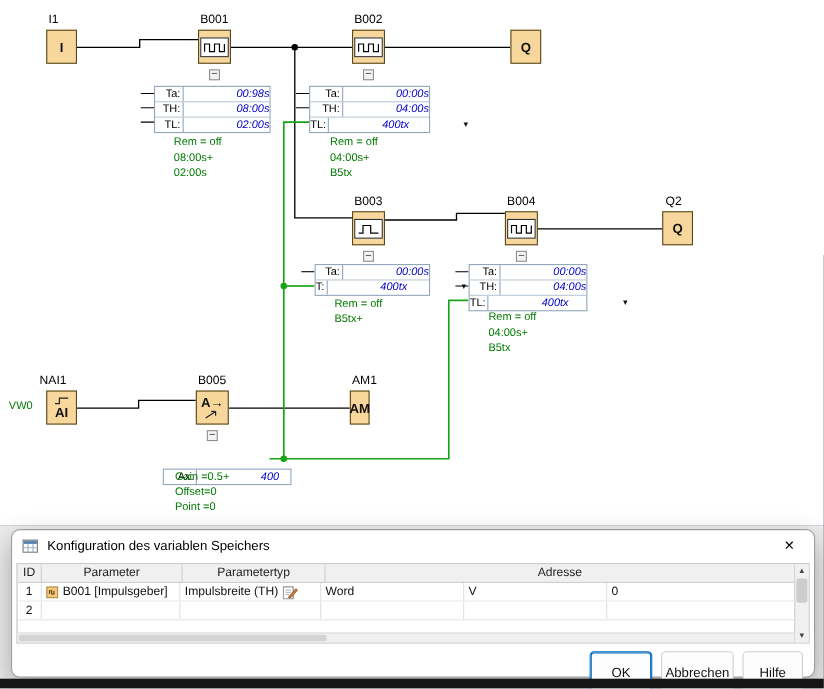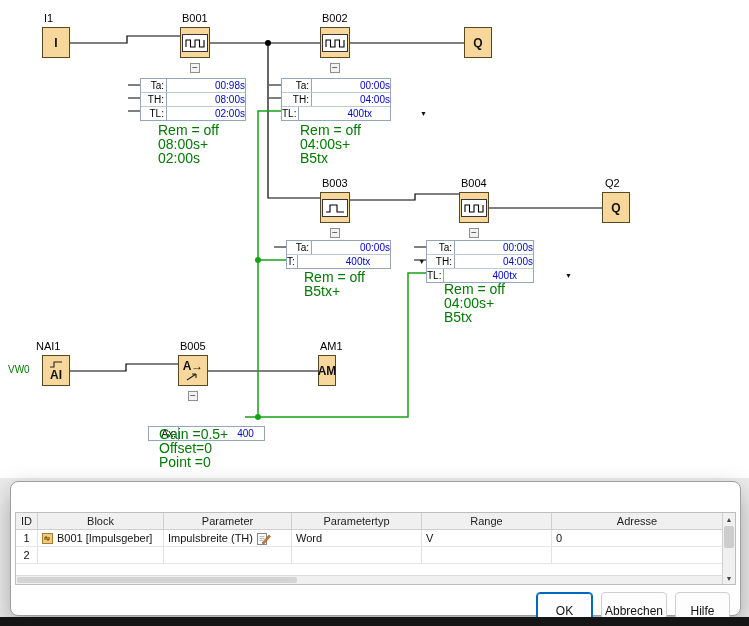--- a/index.html
+++ b/index.html
@@ -15,23 +15,23 @@
   .iconbox{background:#fff;border:1px solid #333;width:24px;height:16px;display:flex;
            align-items:center;justify-content:center;}
   .stack{display:flex;flex-direction:column;align-items:center;gap:1px;}
   .minus{position:absolute;width:10px;height:10px;border:1px solid #8f8f8f;background:#f2f2f2;
          color:#333;font-size:10px;line-height:8px;text-align:center;z-index:2;box-sizing:border-box;cursor:default;}
   .pbox{position:absolute;background:#fff;border:1px solid #92a7bc;z-index:2;box-sizing:border-box;}
   .prow{height:13px;display:flex;align-items:stretch;border-bottom:1px solid #bcc9d6;font-size:10px;gap:48px;}
   .prow:last-child{border-bottom:none;}
   .plabel{width:30px;box-sizing:border-box;border-right:1px solid #92a7bc;display:flex;
           align-items:center;justify-content:flex-end;padding-right:2px;color:#000;}
-  .pval{flex:1;display:flex;align-items:center;justify-content:center;color:#0000cc;}
+  .pval{flex:1;display:flex;align-items:center;justify-content:center;color:#0000cc;font-style:italic;}
   .dd{width:12px;display:flex;align-items:center;justify-content:center;font-size:7px;color:#111;}
-  .notes{position:absolute;font-size:14px;line-height:14px;color:#007a00;z-index:2;white-space:nowrap;}
+  .notes{position:absolute;font-size:10px;line-height:14px;color:#007a00;z-index:2;white-space:nowrap;}
   .vw0{position:absolute;font-size:10px;color:#007a00;z-index:2;}
   
   .desk{position:absolute;left:0;top:478px;width:749px;height:148px;background:#ececec;}
   .dialog{position:absolute;left:10px;top:481px;width:729px;height:133px;background:#fff;
           border:1px solid #9f9f9f;border-radius:8px;box-shadow:0 10px 26px rgba(0,0,0,.30);z-index:5;}
   .titlebar{position:relative;height:28px;display:flex;align-items:center;padding-left:9px;}
   .title{font-size:12px;color:#000;margin-left:8px;}
   .close{position:absolute;right:0;top:0;width:45px;height:28px;display:flex;align-items:center;
          justify-content:center;font-size:12px;color:#000;border-top-right-radius:8px;cursor:default;}
   .table{position:absolute;left:4px;top:30px;width:721px;height:73px;border:1px solid #bdbdbd;
@@ -270,29 +270,36 @@
       <div>Gain =0.5+</div>
       <div>Offset=0</div>
       <div>Point =0</div>
     </div>
 
   </div>
 
   <div class="desk"></div>
 
   <div class="dialog">
+    <div class="titlebar">
+      <svg width="15" height="15" viewBox="0 0 15 15">
+        <rect x="1" y="2" width="13" height="11" fill="#fff" stroke="#7a7a7a"></rect>
+        <rect x="1.5" y="2.5" width="12" height="3" fill="#5b87b5"></rect>
+        <path d="M5.5 5.5 V13 M10 5.5 V13 M1 9 H14" stroke="#9ab0c8" fill="none"></path>
+      </svg>
+      <span class="title">Konfiguration des variablen Speichers</span>
+      <span class="close">✕</span>
+    </div>
 
     <div class="table">
       <div class="grid">
         <div class="hrow">
           <span class="hcell c-id">ID</span>
-          <span class="hcell c-block">Block</span>
           <span class="hcell c-param">Parameter</span>
           <span class="hcell c-type">Parametertyp</span>
-          <span class="hcell c-range">Range</span>
           <span class="hcell c-addr">Adresse</span>
         </div>
 
         <div class="drow">
           <span class="dcell c-id center">1</span>
           <span class="dcell c-block">
             <svg width="11" height="11" viewBox="0 0 11 11">
               <rect x="0.5" y="0.5" width="10" height="10" fill="#f6c87d" stroke="#a77b2d"></rect>
               <path d="M3 7 V4 H5 V7 H7 V4" fill="none" stroke="#5a4110" stroke-width="1"></path>
             </svg>

